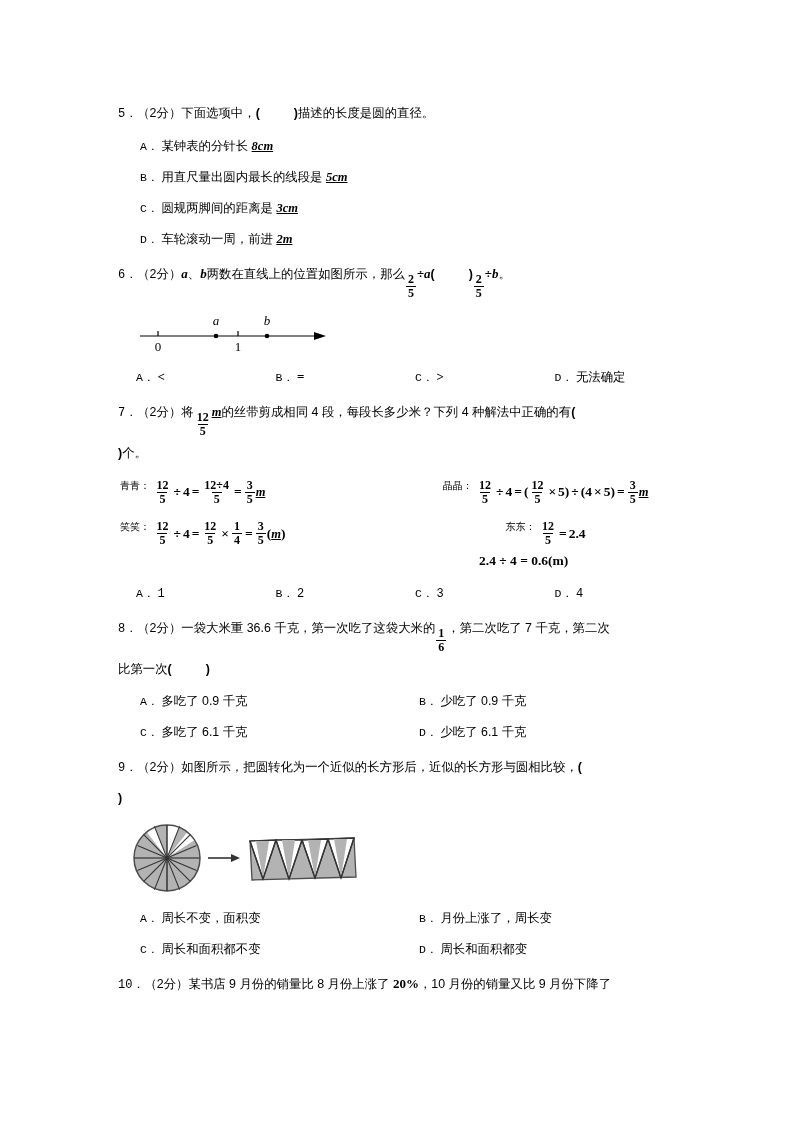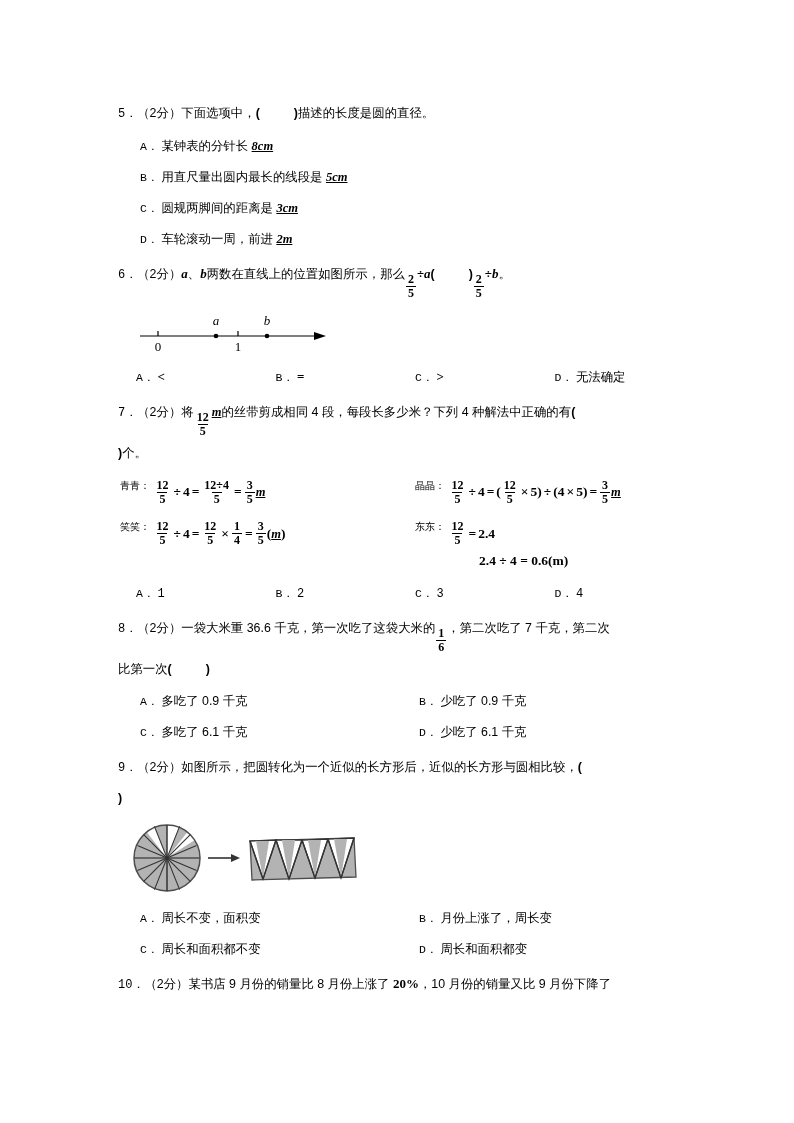--- a/index.html
+++ b/index.html
@@ -109,21 +109,21 @@
   .frac .den { padding: 0 2px; border-top: 1.3px solid #000; }
 
   
   .solve-row {
     display: flex;
     line-height: 34px;
     font-size: 12.4px;
   }
   .solve-col { width: 50%; box-sizing: border-box; }
   .solve-col.left { padding-left: 2px; }
-  .solve-col.right { padding-left: 18px; }
+  .solve-col.right { padding-left: 18px; text-align: center; }
   .solve-name { font-size: 10px; }
   .eqn {
     display: inline-flex;
     align-items: center;
     font-family: "Liberation Serif", "DejaVu Serif", serif;
     font-weight: bold;
     font-size: 13.5px;
     white-space: nowrap;
   }
   .eqn .op { margin: 0 2px; }

